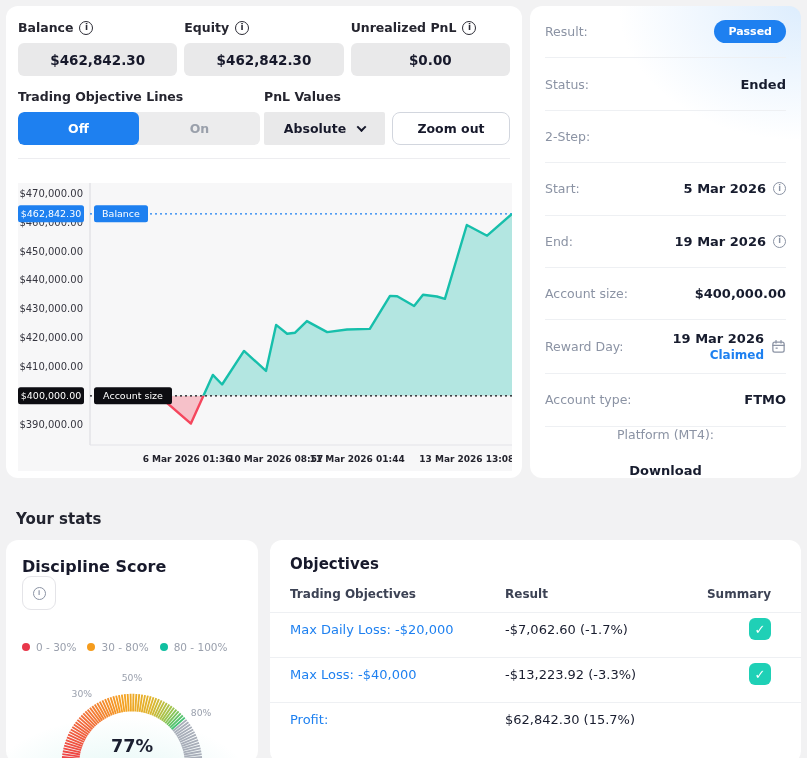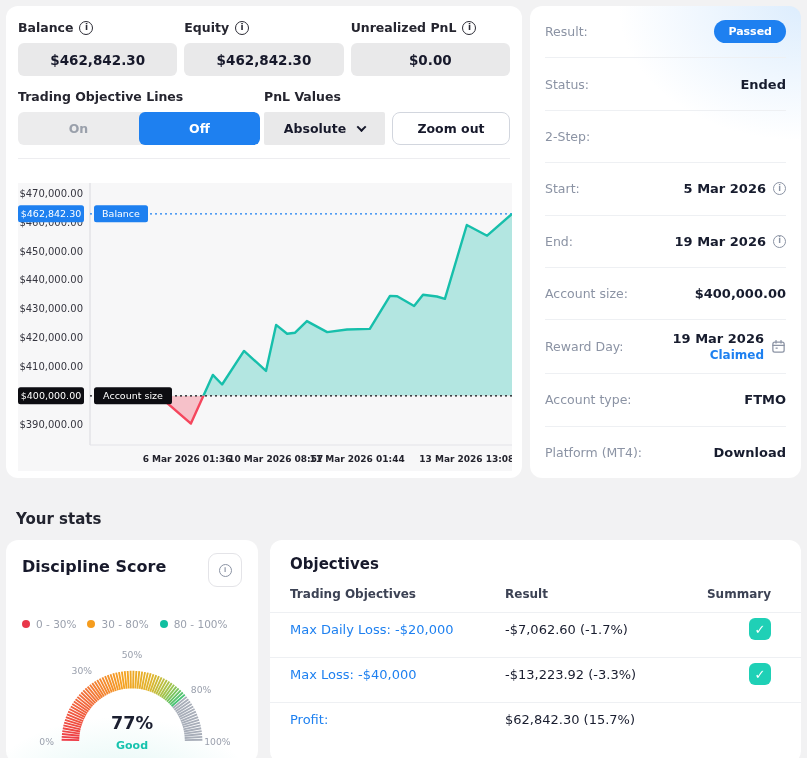--- a/index.html
+++ b/index.html
@@ -54,39 +54,39 @@
   .chart-wrap svg { display:block; background:#f7f7f8; }
   .chart-wrap text { font-family:"DejaVu Sans", sans-serif; }
 
   
   .details-card {
     height:472px; padding:0 15px; display:flex; flex-direction:column;
     background-image: radial-gradient(90% 38% at 100% 0%, rgba(170,210,250,0.40), rgba(255,255,255,0) 75%);
   }
   .detail-row { display:flex; align-items:center; justify-content:space-between; min-height:45px; border-bottom:1px solid #eef0f3; flex:1; }
   .detail-row.tall { min-height:54px; }
-  .detail-row:last-child { border-bottom:none; }
+  .detail-row:last-child { border-bottom:none;flex-direction:column; }
   .detail-label { font-size:12.5px; color:#8b93a4; }
   .detail-value { font-size:13px; font-weight:600; color:#171c2e; display:flex; align-items:center; gap:7px; }
   .badge-passed { background:#1e80f0; color:#fff; font-size:11px; font-weight:600; padding:5px 14px; border-radius:999px; }
   .rd-col { display:flex; flex-direction:column; align-items:flex-end; gap:2px; }
   .claimed { color:#1e80f0; font-size:12px; font-weight:700; text-decoration:none; cursor:pointer; }
   .ratio-col { display:flex; flex-direction:column; align-items:flex-end; gap:7px; }
   .progress { width:80px; height:5px; background:#e4e6ea; border-radius:3px; overflow:hidden; }
   .progress-fill { height:100%; background:#10b9a2; border-radius:3px; }
 
   
   .your-stats { font-size:15px; font-weight:700; color:#22242f; margin:32px 10px 12px; }
   .bottom-grid { display:grid; grid-template-columns:252px 531px; gap:12px; }
 
   .discipline-card {
     height:223px; padding:13px 16px; overflow:hidden;
     background-image: radial-gradient(85% 55% at 45% 115%, rgba(26,191,171,0.14), rgba(255,255,255,0) 65%);
   }
-  .disc-header { display:flex; justify-content:space-between; align-items:flex-start; }
+  .disc-header { display:flex; justify-content:space-between; align-items:flex-start;flex-direction:column; }
   .disc-title { font-size:16px; font-weight:700; color:#17192b; padding-top:4px; }
   .disc-info-btn {
     width:34px; height:34px; border:1px solid #e4e4e8; border-radius:9px; background:#fff;
     display:flex; align-items:center; justify-content:center; cursor:pointer;
   }
   .legend { display:flex; gap:11px; margin-top:7px; }
   .legend-item { display:flex; align-items:center; gap:6px; font-size:10.5px; color:#9aa0ad; white-space:nowrap;margin-top:24px; }
   .legend-dot { width:8px; height:8px; border-radius:50%; flex:none; }
   .gauge-wrap { margin-top:2px; display:flex; justify-content:center; }
   .gauge-wrap text { font-family:"DejaVu Sans", sans-serif; }
@@ -141,22 +141,22 @@
             <span class="info-circle">i</span>
           </div>
           <div class="stat-box">$0.00</div>
         </div>
       </div>
 
       <div class="controls-row">
         <div class="toggle-group">
           <div class="control-label">Trading Objective Lines</div>
           <div class="toggle">
+            <button class="toggle-opt active">Off</button>
             <button class="toggle-opt">On</button>
-            <button class="toggle-opt active">Off</button>
           </div>
         </div>
         <div class="pnl-group">
           <div class="control-label">PnL Values</div>
           <div class="ctrl-row">
             <button class="dropdown">
               <span>Absolute</span>
               <span class="chev"></span>
             </button>
             <button class="zoomout-btn">Zoom out</button>

